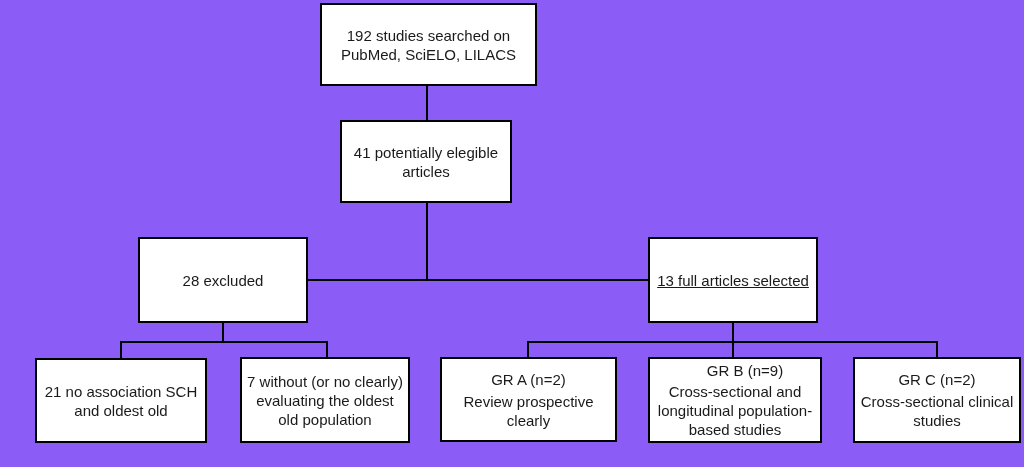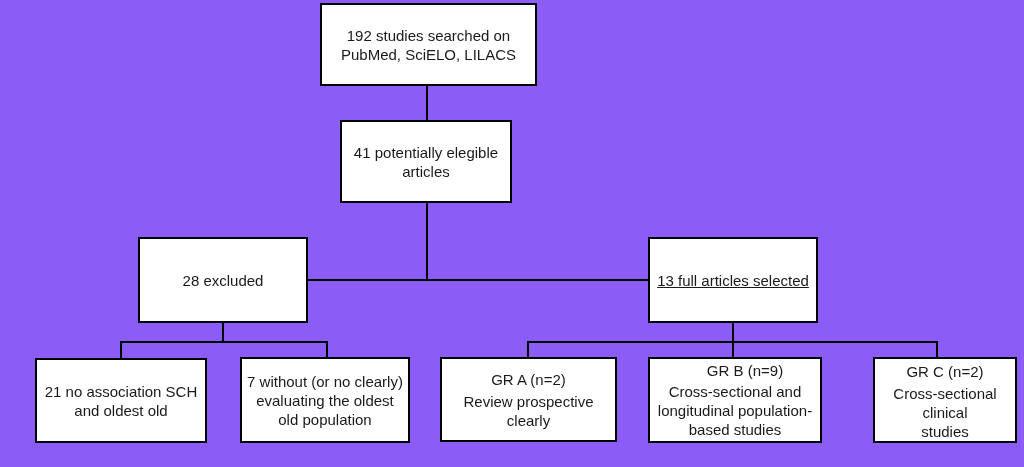--- a/index.html
+++ b/index.html
@@ -95,20 +95,20 @@
 clearly</span>
   </div>
 
   <div class="box" style="left:648px; top:357px; width:174px; height:86px;">
     <span class="gr-title" style="margin-bottom:2px;margin-left:20px;">GR B (n=9)</span>
     <span class="gr-body">Cross-sectional and
 longitudinal population-
 based studies</span>
   </div>
 
-  <div class="box" style="left:873px; top:357px; width:144px; height:86px;justify-content:flex-end;">
+  <div class="box" style="left:853px; top:357px; width:168px; height:86px;">
     <span class="gr-title">GR C (n=2)</span>
     <span class="gr-body">Cross-sectional clinical
 studies</span>
   </div>
 
 
 </div>
 
 </body></html>

